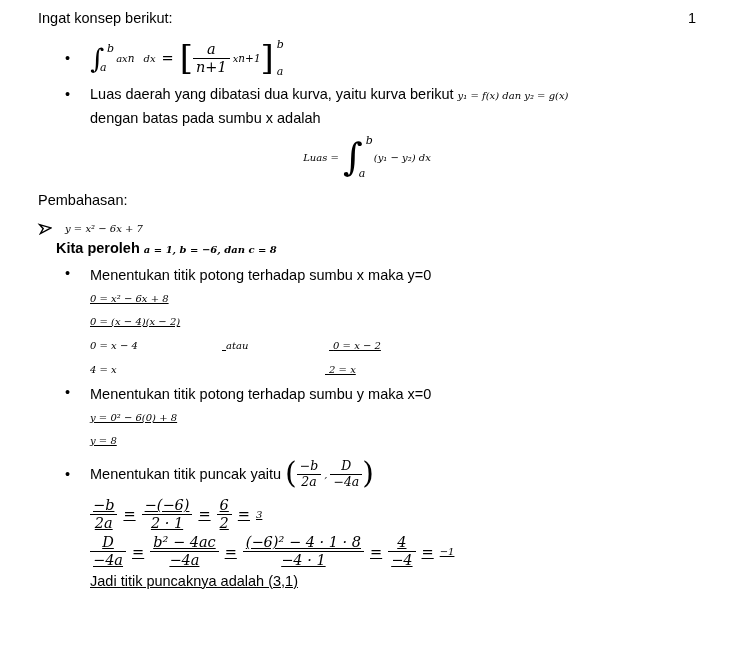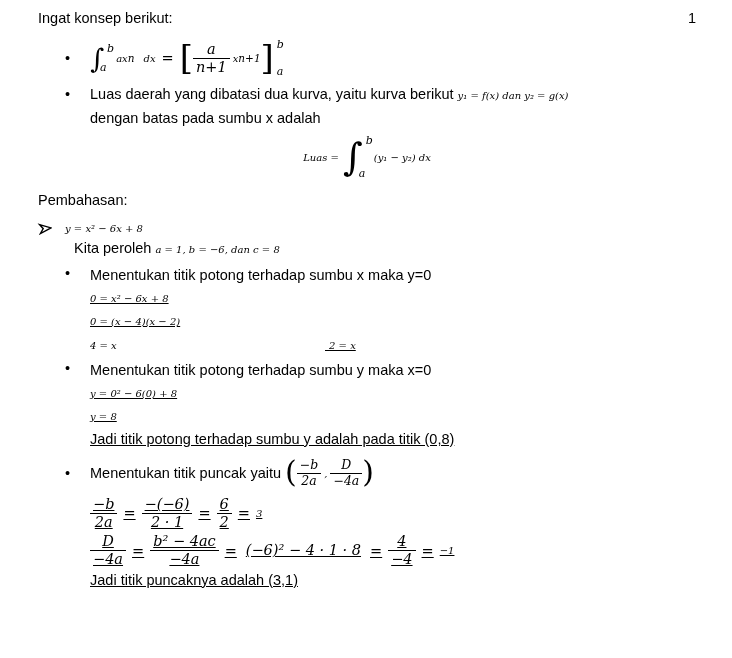--- a/index.html
+++ b/index.html
@@ -127,45 +127,49 @@
   </div>
 
   <div class="heading">Pembahasan:</div>
 
   <div class="arrowline">
     <span class="amarker">
       <svg width="14" height="13" viewBox="0 0 14 13" style="transform:rotate(-6deg);">
         <path d="M2,2 L13,6.5 L2,11 L5.2,6.5 Z" fill="none" stroke="#000" stroke-width="1.4" stroke-linejoin="miter"></path>
       </svg>
     </span>
-    <span class="math">y = x² − 6x + 8</span>
-  </div>
-
-  <div style="margin-left:36px;line-height:23px;" class="mt2">
+    <span class="math">y = x² − 6x + 7</span>
+  </div>
+
+  <div style="margin-left:18px;line-height:23px;font-weight:bold;" class="mt2">
     <span>Kita peroleh </span><span class="math">a = 1, b = −6, dan c = 8</span>
   </div>
 
   <div class="li mt4">
     <span class="marker tline">•</span>
     <span class="tline">Menentukan titik potong terhadap sumbu x maka y=0</span>
   </div>
   <div class="ind math tline mt2">0 = x² − 6x + 8</div>
   <div class="ind math tline mt2">0 = (x − 4)(x − 2)</div>
   <div class="ind caserow mt2">
+    <span class="c1 math">0 = x − 4</span>
+    <span class="c2 math">atau</span>
+    <span class="math">0 = x − 2</span>
+  </div>
+  <div class="ind caserow mt2">
     <span class="c1w math">4 = x</span>
     <span class="math">2 = x</span>
   </div>
 
   <div class="li mt4">
     <span class="marker tline">•</span>
     <span class="tline">Menentukan titik potong terhadap sumbu y maka x=0</span>
   </div>
   <div class="ind math tline mt2">y = 0² − 6(0) + 8</div>
   <div class="ind math tline mt2">y = 8</div>
-  <div class="ind tline mt2">Jadi titik potong terhadap sumbu y adalah pada titik (0,8)</div>
 
   <div class="vertexrow">
     <span class="marker">•</span>
     <span>Menentukan titik puncak yaitu </span>
     <span class="bigpar" style="margin-left:4px;">(</span>
     <span class="frac frac-sm">
       <span class="num">−b</span>
       <span class="den">2a</span>
     </span>
     <span class="math" style="margin:0 3px;">,</span>
@@ -201,20 +205,21 @@
       <span class="den">−4a</span>
     </span>
     <span class="mo">=</span>
     <span class="frac frac-med">
       <span class="num">b² − 4ac</span>
       <span class="den">−4a</span>
     </span>
     <span class="mo">=</span>
     <span class="frac frac-med">
       <span class="num">(−6)² − 4 · 1 · 8</span>
+      <span class="den">−4 · 1</span>
     </span>
     <span class="mo">=</span>
     <span class="frac frac-med">
       <span class="num">4</span>
       <span class="den">−4</span>
     </span>
     <span class="mo">=</span>
     <span class="math">−1</span>
   </div>
 

